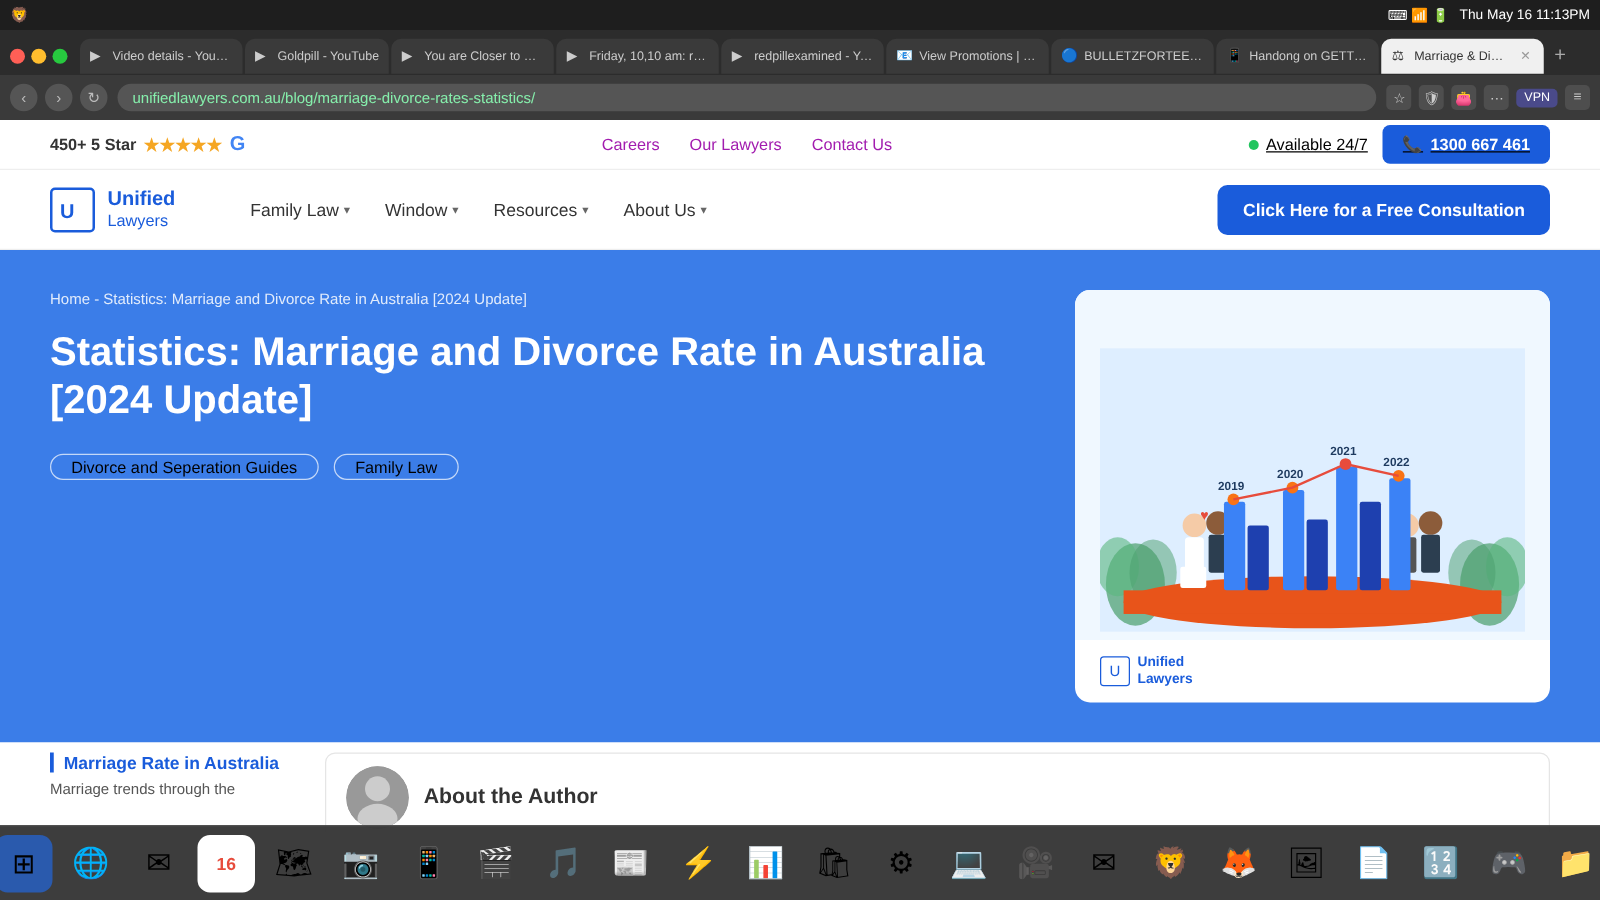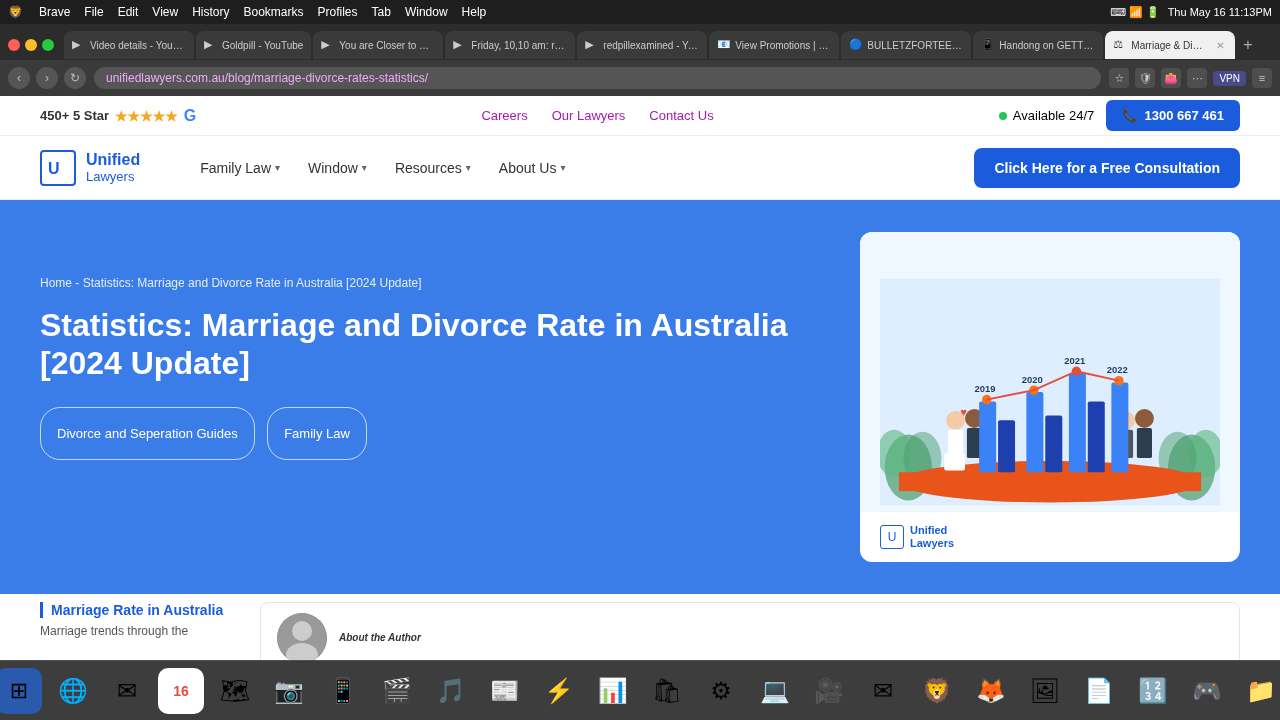--- a/index.html
+++ b/index.html
@@ -89,21 +89,21 @@
       background: #555;
       display: flex; align-items: center; justify-content: center;
       font-size: 12px; color: #bbb; cursor: pointer;
     }
     .url-bar {
       flex: 1;
       background: #555;
       border-radius: 12px;
       padding: 4px 12px;
       font-size: 12px;
-      color: #f0abfc;
+      color: #86efac;
       display: flex;
       align-items: center;
     }
     .browser-actions { display: flex; gap: 6px; align-items: center; }
     .browser-action-btn {
       width: 20px; height: 20px;
       border-radius: 4px;
       background: rgba(255,255,255,0.1);
       display: flex; align-items: center; justify-content: center;
       font-size: 11px; color: #ccc; cursor: pointer;
@@ -209,30 +209,30 @@
     
     .hero {
       background: #3b7de8;
       padding: 32px 40px;
       color: #fff;
       display: flex;
       gap: 40px;
       align-items: flex-start;
       min-height: 380px;
     }
-    .hero-left { flex: 1; margin-top: 44px; }
+    .hero-left { flex: 1; }
     .breadcrumb { font-size: 12px; color: rgba(255,255,255,0.85); margin-bottom: 16px; }
     .hero-title { font-size: 32px; font-weight: 800; line-height: 1.2; margin-bottom: 24px; color: #fff; }
     .tag-btn {
       display: inline-block;
       border: 1px solid rgba(255,255,255,0.7);
       border-radius: 20px;
-      padding: 18px 16px;
+      padding: 2px 16px;
       font-size: 13px;
-      color: #ffffff;
+      color: #000000;
       margin-right: 8px;
       cursor: pointer;
       background: transparent;
     }
     .tags { margin-bottom: 20px; }
     .publish-date { font-size: 13px; color: rgba(255,255,255,0.85); margin-top: 16px; }
 
     .hero-right {
       width: 380px;
       background: #fff;
@@ -314,21 +314,21 @@
       width: 50px; height: 50px;
       border-radius: 50%;
       background: #888;
       flex-shrink: 0;
       display: flex; align-items: center; justify-content: center;
       font-size: 20px;
       color: #fff;
       overflow: hidden;
     }
     .author-info { font-size: 13px; color: #333; }
-    .author-label { font-size: 10px; font-weight: 600; color: #333; margin-bottom: 2px; font-style: italic; }
+    .author-label { font-size: 17px; font-weight: 600; color: #333; margin-bottom: 2px; }
 
     
     .dock {
       position: fixed;
       bottom: 0;
       left: 0;
       right: 0;
       height: 60px;
       background: rgba(40,40,40,0.9);
       backdrop-filter: blur(10px);
@@ -346,32 +346,20 @@
       font-size: 24px;
       cursor: pointer;
       flex-shrink: 0;
     }
   </style>
 </head>
 <body>
 
 <div class="menubar">
   <span class="menubar-logo">🦁</span>
-  <div class="menubar-items">
-    <span>Brave</span>
-    <span>File</span>
-    <span>Edit</span>
-    <span>View</span>
-    <span>History</span>
-    <span>Bookmarks</span>
-    <span>Profiles</span>
-    <span>Tab</span>
-    <span>Window</span>
-    <span>Help</span>
-  </div>
   <div class="menubar-right">
     <span>⌨ 📶 🔋</span>
     <span>Thu May 16 11:13PM</span>
   </div>
 </div>
 
 <div class="browser-chrome">
 
   <div class="tab-bar">
 
@@ -447,21 +435,21 @@
     <div class="star-rating">
       <span>450+ 5 Star</span>
       <span class="stars">★★★★★</span>
       <span class="google-g">G</span>
     </div>
     <div class="util-nav">
       <a>Careers</a>
       <a>Our Lawyers</a>
       <a>Contact Us</a>
     </div>
-    <div style="display:flex;align-items:center;gap:12px;">
+    <div style="display:flex;align-items:center;gap:12px;text-decoration:underline;">
       <div class="availability">
         <div class="green-dot"></div>
         <span>Available 24/7</span>
       </div>
       <button class="phone-btn">
         <span>📞</span>
         <span>1300 667 461</span>
       </button>
     </div>
   </div>

